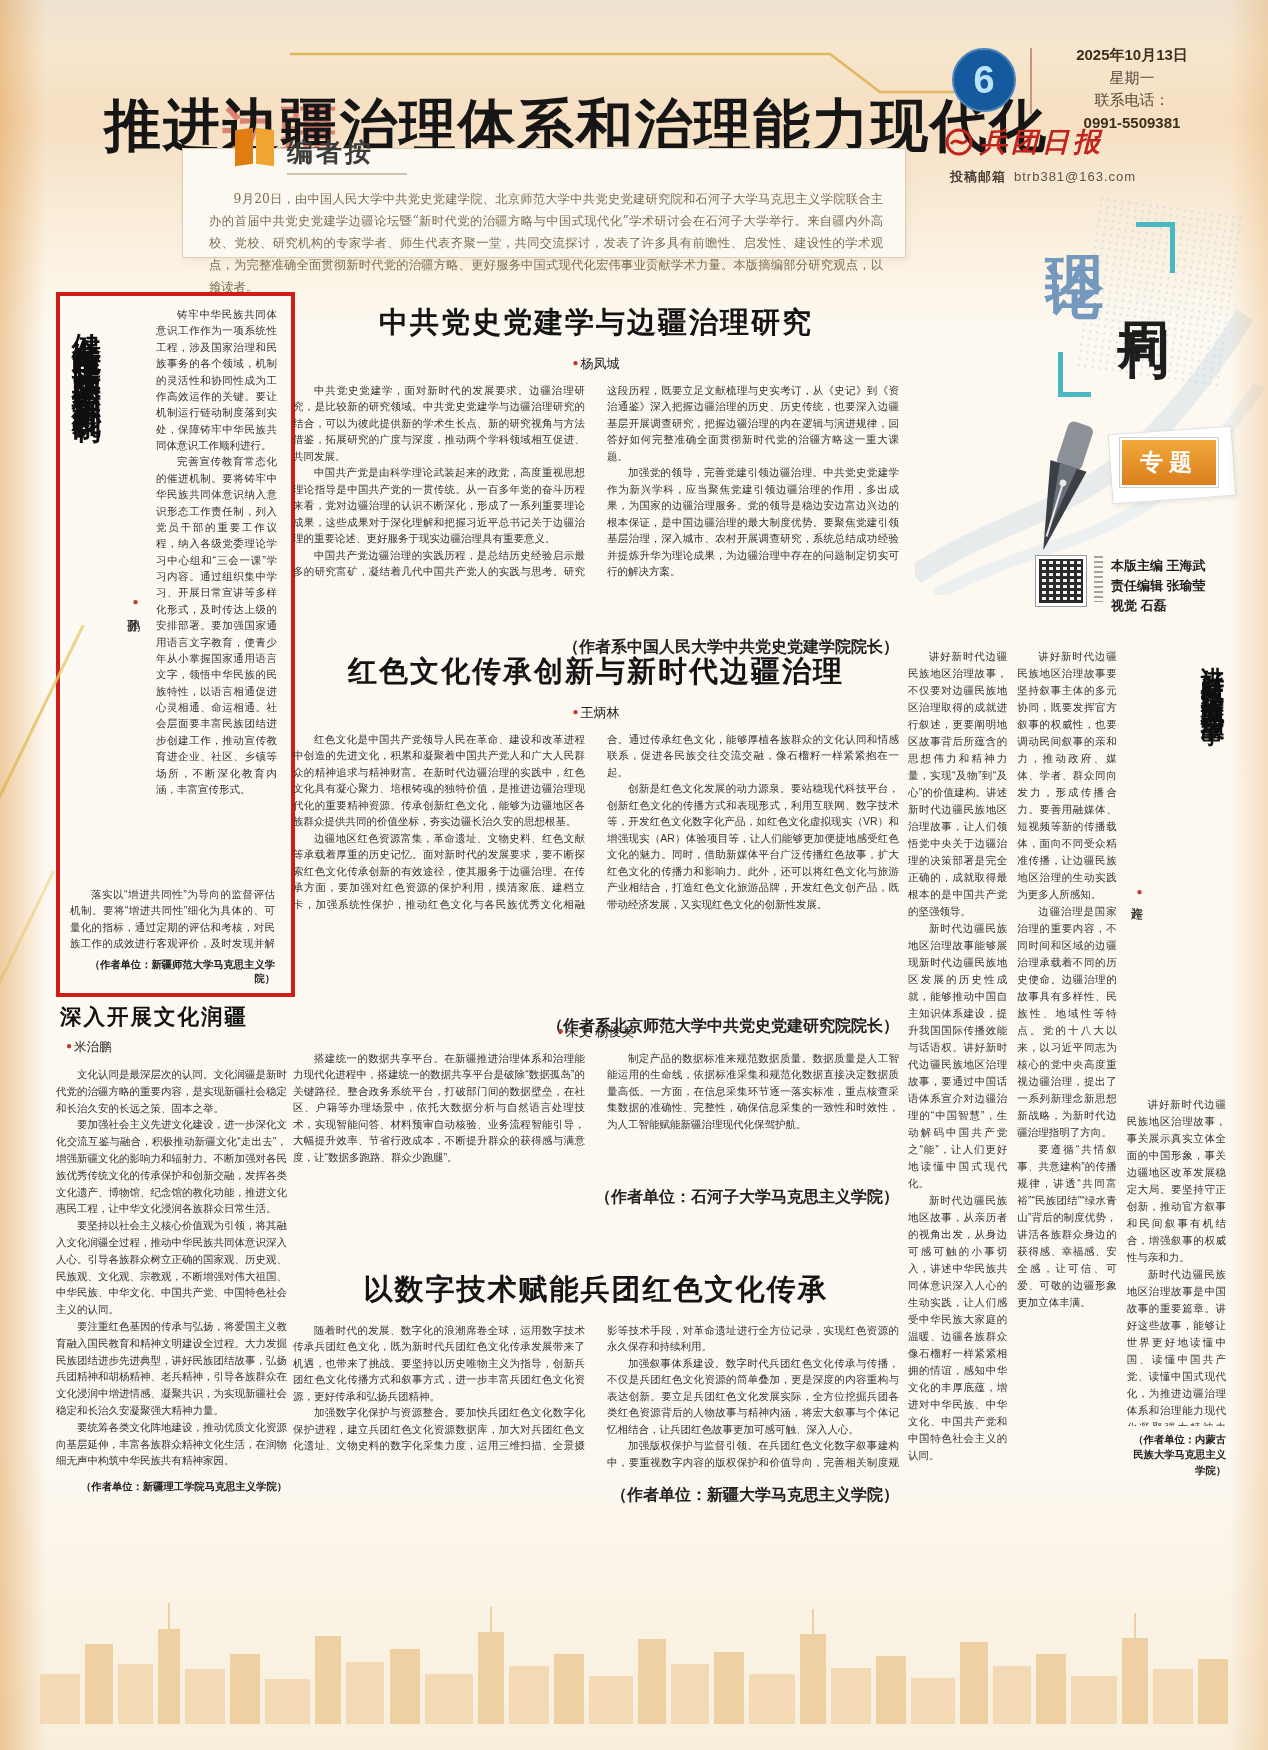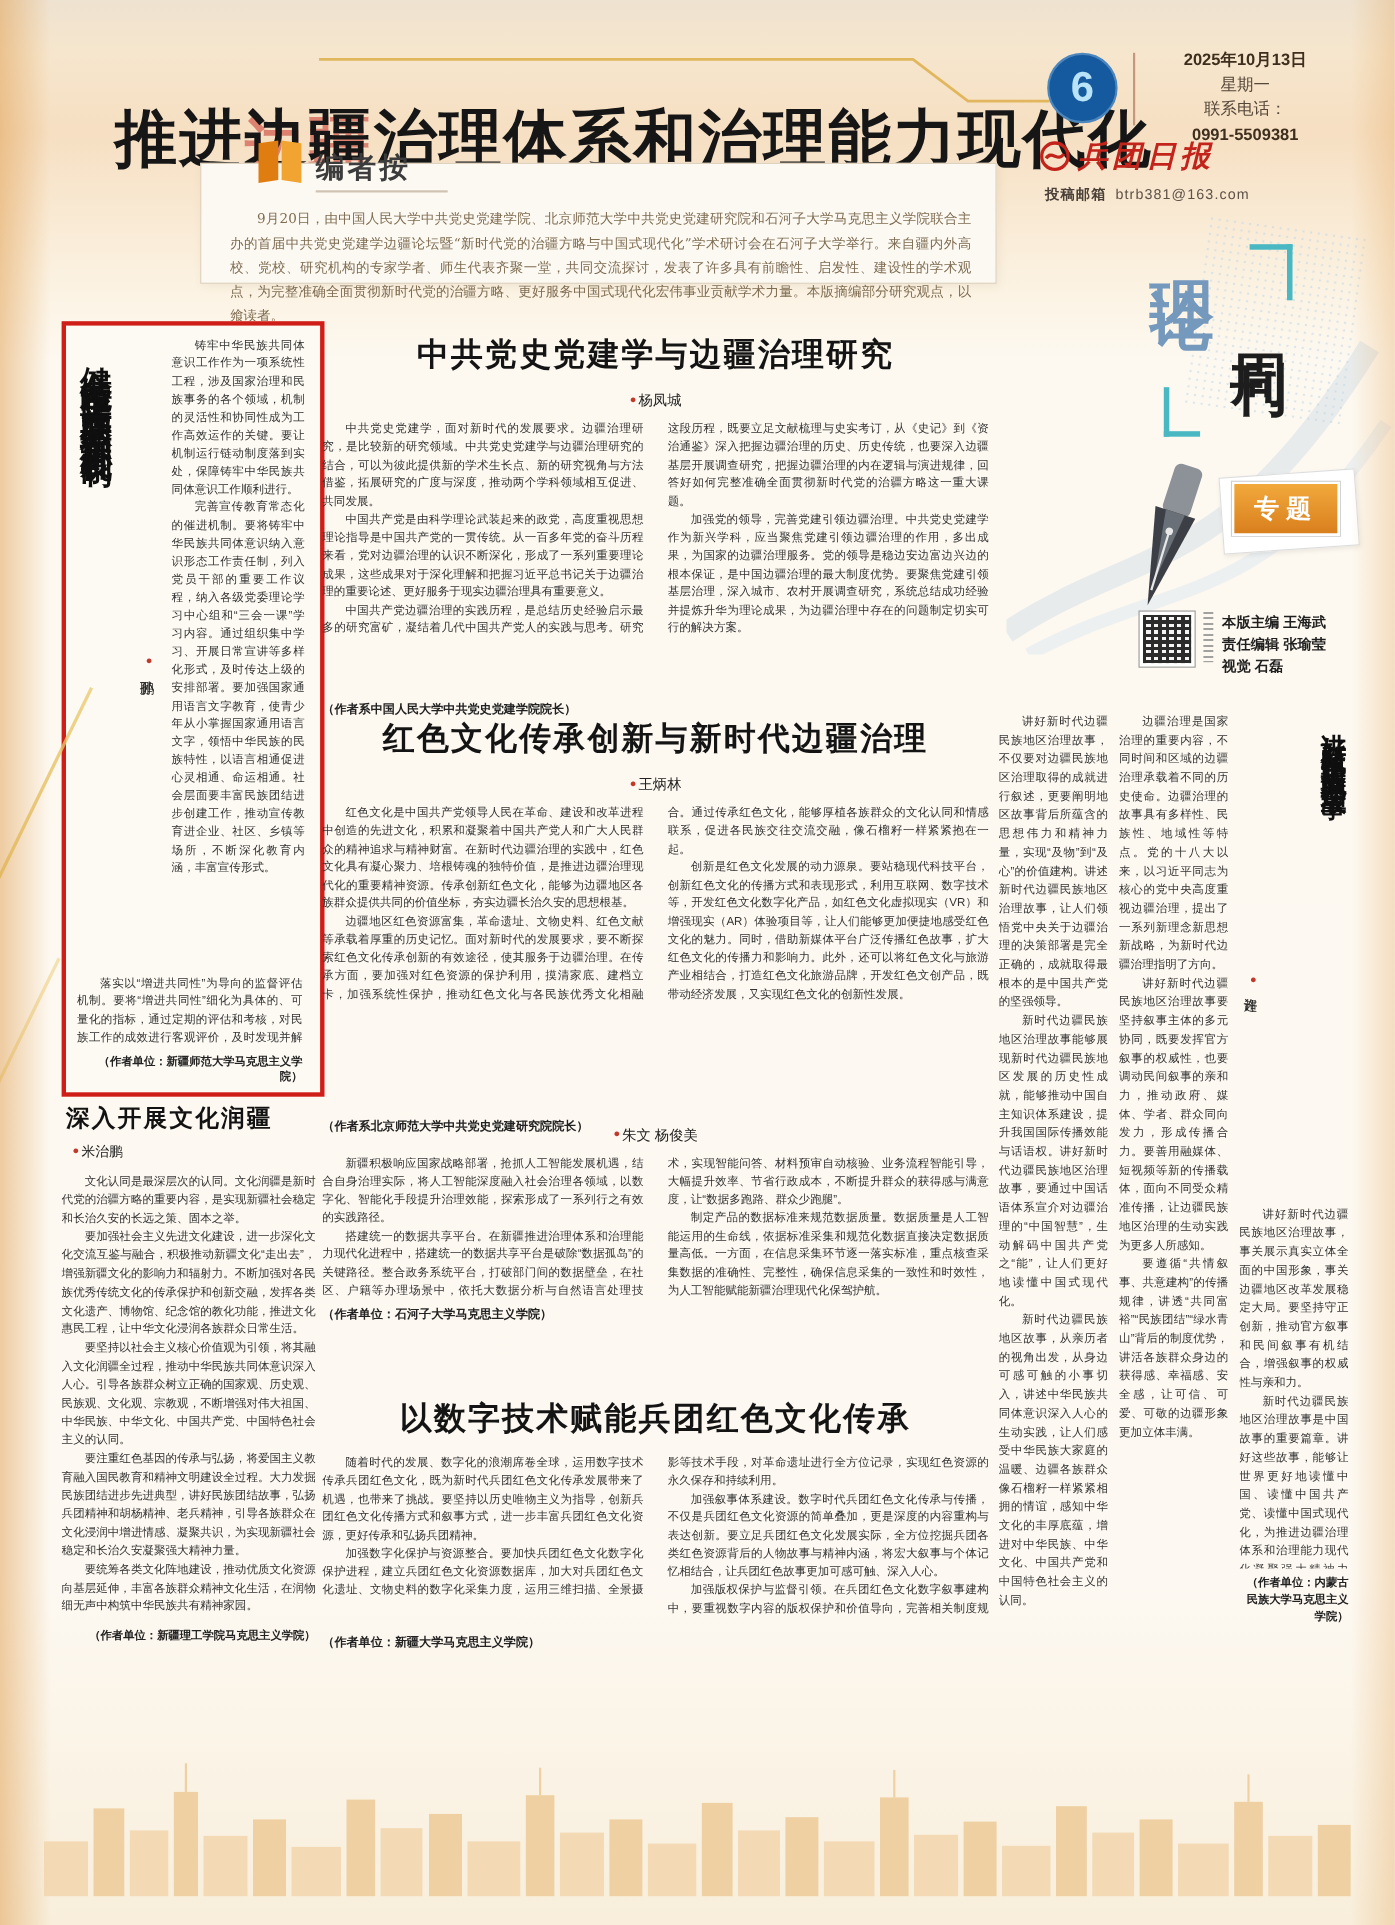--- a/index.html
+++ b/index.html
@@ -68,21 +68,21 @@
     font-size:10.5px;line-height:1.56;text-align:justify;color:#333;}
   .lead-bottom{position:absolute;left:10px;top:590px;width:205px;height:66px;overflow:hidden;
     font-size:10.5px;line-height:1.56;text-align:justify;color:#333;}
   .lead-attr{position:absolute;left:10px;bottom:7px;width:205px;text-align:right;font-weight:700;font-size:10.3px;color:#222;}
   
   .art{left:293px;width:606px;}
   .art-title{text-align:center;font-size:29px;font-weight:900;letter-spacing:2px;color:#141414;margin:12px;}
   .art-author{text-align:center;font-size:13px;color:#222;margin-top:7px;}
   .art-body{margin-top:9px;columns:2;column-gap:22px;font-size:10.5px;line-height:1.57;
     text-align:justify;color:#333;overflow:hidden;}
-  .art-attr{text-align:left;font-weight:700;font-size:11px;color:#222;margin-top:5px;}
+  .art-attr{text-align:right;font-weight:700;font-size:16px;color:#222;margin-top:5px;}
   
   .bl{left:56px;top:1002px;width:231px;}
   .bl-title{font-size:21.5px;font-weight:900;letter-spacing:2px;color:#121212;text-align:left;margin:0 0 0 4px;}
   .bl-author{font-size:12.5px;color:#222;margin:8px 0 0 10px;}
   .bl-body{margin-top:10px;height:408px;overflow:hidden;font-size:10.5px;line-height:1.6;text-align:justify;color:#333;}
   .bl-attr{text-align:right;font-weight:700;font-size:10.3px;color:#222;margin-top:6px;}
   
   .ra{left:908px;top:648px;width:318px;height:878px;}
   .ra-cols{display:flex;gap:10px;height:100%;}
   .ra-col{width:calc((100% - 20px)/3);font-size:10.5px;line-height:1.62;text-align:justify;color:#333;overflow:hidden;}
@@ -199,21 +199,20 @@
       <p>红色文化是中国共产党领导人民在革命、建设和改革进程中创造的先进文化，积累和凝聚着中国共产党人和广大人民群众的精神追求与精神财富。在新时代边疆治理的实践中，红色文化具有凝心聚力、培根铸魂的独特价值，是推进边疆治理现代化的重要精神资源。传承创新红色文化，能够为边疆地区各族群众提供共同的价值坐标，夯实边疆长治久安的思想根基。</p>
       <p>边疆地区红色资源富集，革命遗址、文物史料、红色文献等承载着厚重的历史记忆。面对新时代的发展要求，要不断探索红色文化传承创新的有效途径，使其服务于边疆治理。在传承方面，要加强对红色资源的保护利用，摸清家底、建档立卡，加强系统性保护，推动红色文化与各民族优秀文化相融合。通过传承红色文化，能够厚植各族群众的文化认同和情感联系，促进各民族交往交流交融，像石榴籽一样紧紧抱在一起。</p>
       <p>创新是红色文化发展的动力源泉。要站稳现代科技平台，创新红色文化的传播方式和表现形式，利用互联网、数字技术等，开发红色文化数字化产品，如红色文化虚拟现实（VR）和增强现实（AR）体验项目等，让人们能够更加便捷地感受红色文化的魅力。同时，借助新媒体平台广泛传播红色故事，扩大红色文化的传播力和影响力。此外，还可以将红色文化与旅游产业相结合，打造红色文化旅游品牌，开发红色文创产品，既带动经济发展，又实现红色文化的创新性发展。</p>
     </div>
     <div class="art-attr">（作者系北京师范大学中共党史党建研究院院长）</div>
   </div>
 
   <div class="abs art" style="top:1016px;">
     <div class="art-author"><span class="bullet">●</span><span>朱文 杨俊美</span></div>
     <div class="art-body body-txt" style="height:132px;">
-      <p>新疆积极响应国家战略部署，抢抓人工智能发展机遇，结合自身治理实际，将人工智能深度融入社会治理各领域，以数字化、智能化手段提升治理效能，探索形成了一系列行之有效的实践路径。</p>
       <p>搭建统一的数据共享平台。在新疆推进治理体系和治理能力现代化进程中，搭建统一的数据共享平台是破除“数据孤岛”的关键路径。整合政务系统平台，打破部门间的数据壁垒，在社区、户籍等办理场景中，依托大数据分析与自然语言处理技术，实现智能问答、材料预审自动核验、业务流程智能引导，大幅提升效率、节省行政成本，不断提升群众的获得感与满意度，让“数据多跑路、群众少跑腿”。</p>
       <p>制定产品的数据标准来规范数据质量。数据质量是人工智能运用的生命线，依据标准采集和规范化数据直接决定数据质量高低。一方面，在信息采集环节逐一落实标准，重点核查采集数据的准确性、完整性，确保信息采集的一致性和时效性，为人工智能赋能新疆治理现代化保驾护航。</p>
 
     </div>
     <div class="art-attr">（作者单位：石河子大学马克思主义学院）</div>
   </div>
 
   <div class="abs art" style="top:1258px;">
     <h2 class="art-title">以数字技术赋能兵团红色文化传承</h2>
     <div class="art-body body-txt" style="height:158px;">
@@ -239,22 +238,22 @@
   </div>
 
   <div class="abs ra">
     <div class="ra-cols">
       <div class="ra-col body-txt">
         <p>讲好新时代边疆民族地区治理故事，不仅要对边疆民族地区治理取得的成就进行叙述，更要阐明地区故事背后所蕴含的思想伟力和精神力量，实现“及物”到“及心”的价值建构。讲述新时代边疆民族地区治理故事，让人们领悟党中央关于边疆治理的决策部署是完全正确的，成就取得最根本的是中国共产党的坚强领导。</p>
         <p>新时代边疆民族地区治理故事能够展现新时代边疆民族地区发展的历史性成就，能够推动中国自主知识体系建设，提升我国国际传播效能与话语权。讲好新时代边疆民族地区治理故事，要通过中国话语体系宣介对边疆治理的“中国智慧”，生动解码中国共产党之“能”，让人们更好地读懂中国式现代化。</p>
         <p>新时代边疆民族地区故事，从亲历者的视角出发，从身边可感可触的小事切入，讲述中华民族共同体意识深入人心的生动实践，让人们感受中华民族大家庭的温暖、边疆各族群众像石榴籽一样紧紧相拥的情谊，感知中华文化的丰厚底蕴，增进对中华民族、中华文化、中国共产党和中国特色社会主义的认同。</p>
       </div>
       <div class="ra-col body-txt">
+        <p>讲好新时代边疆民族地区治理故事要坚持叙事主体的多元协同，既要发挥官方叙事的权威性，也要调动民间叙事的亲和力，推动政府、媒体、学者、群众同向发力，形成传播合力。要善用融媒体、短视频等新的传播载体，面向不同受众精准传播，让边疆民族地区治理的生动实践为更多人所感知。</p>
         <p>边疆治理是国家治理的重要内容，不同时间和区域的边疆治理承载着不同的历史使命。边疆治理的故事具有多样性、民族性、地域性等特点。党的十八大以来，以习近平同志为核心的党中央高度重视边疆治理，提出了一系列新理念新思想新战略，为新时代边疆治理指明了方向。</p>
-        <p>讲好新时代边疆民族地区治理故事要坚持叙事主体的多元协同，既要发挥官方叙事的权威性，也要调动民间叙事的亲和力，推动政府、媒体、学者、群众同向发力，形成传播合力。要善用融媒体、短视频等新的传播载体，面向不同受众精准传播，让边疆民族地区治理的生动实践为更多人所感知。</p>
         <p>要遵循“共情叙事、共意建构”的传播规律，讲透“共同富裕”“民族团结”“绿水青山”背后的制度优势，讲活各族群众身边的获得感、幸福感、安全感，让可信、可爱、可敬的边疆形象更加立体丰满。</p>
       </div>
       <div class="ra-col ra-col3">
         <div class="ra-title">讲好新时代边疆民族地区治理故事</div>
         <div class="ra-author"><span class="bullet">●</span><span>许超</span></div>
         <div class="ra-col3-text body-txt">
           <p>讲好新时代边疆民族地区治理故事，事关展示真实立体全面的中国形象，事关边疆地区改革发展稳定大局。要坚持守正创新，推动官方叙事和民间叙事有机结合，增强叙事的权威性与亲和力。</p>
           <p>新时代边疆民族地区治理故事是中国故事的重要篇章。讲好这些故事，能够让世界更好地读懂中国、读懂中国共产党、读懂中国式现代化，为推进边疆治理体系和治理能力现代化凝聚强大精神力量。</p>
         </div>
         <div class="ra-attr">（作者单位：内蒙古民族大学马克思主义学院）</div>

